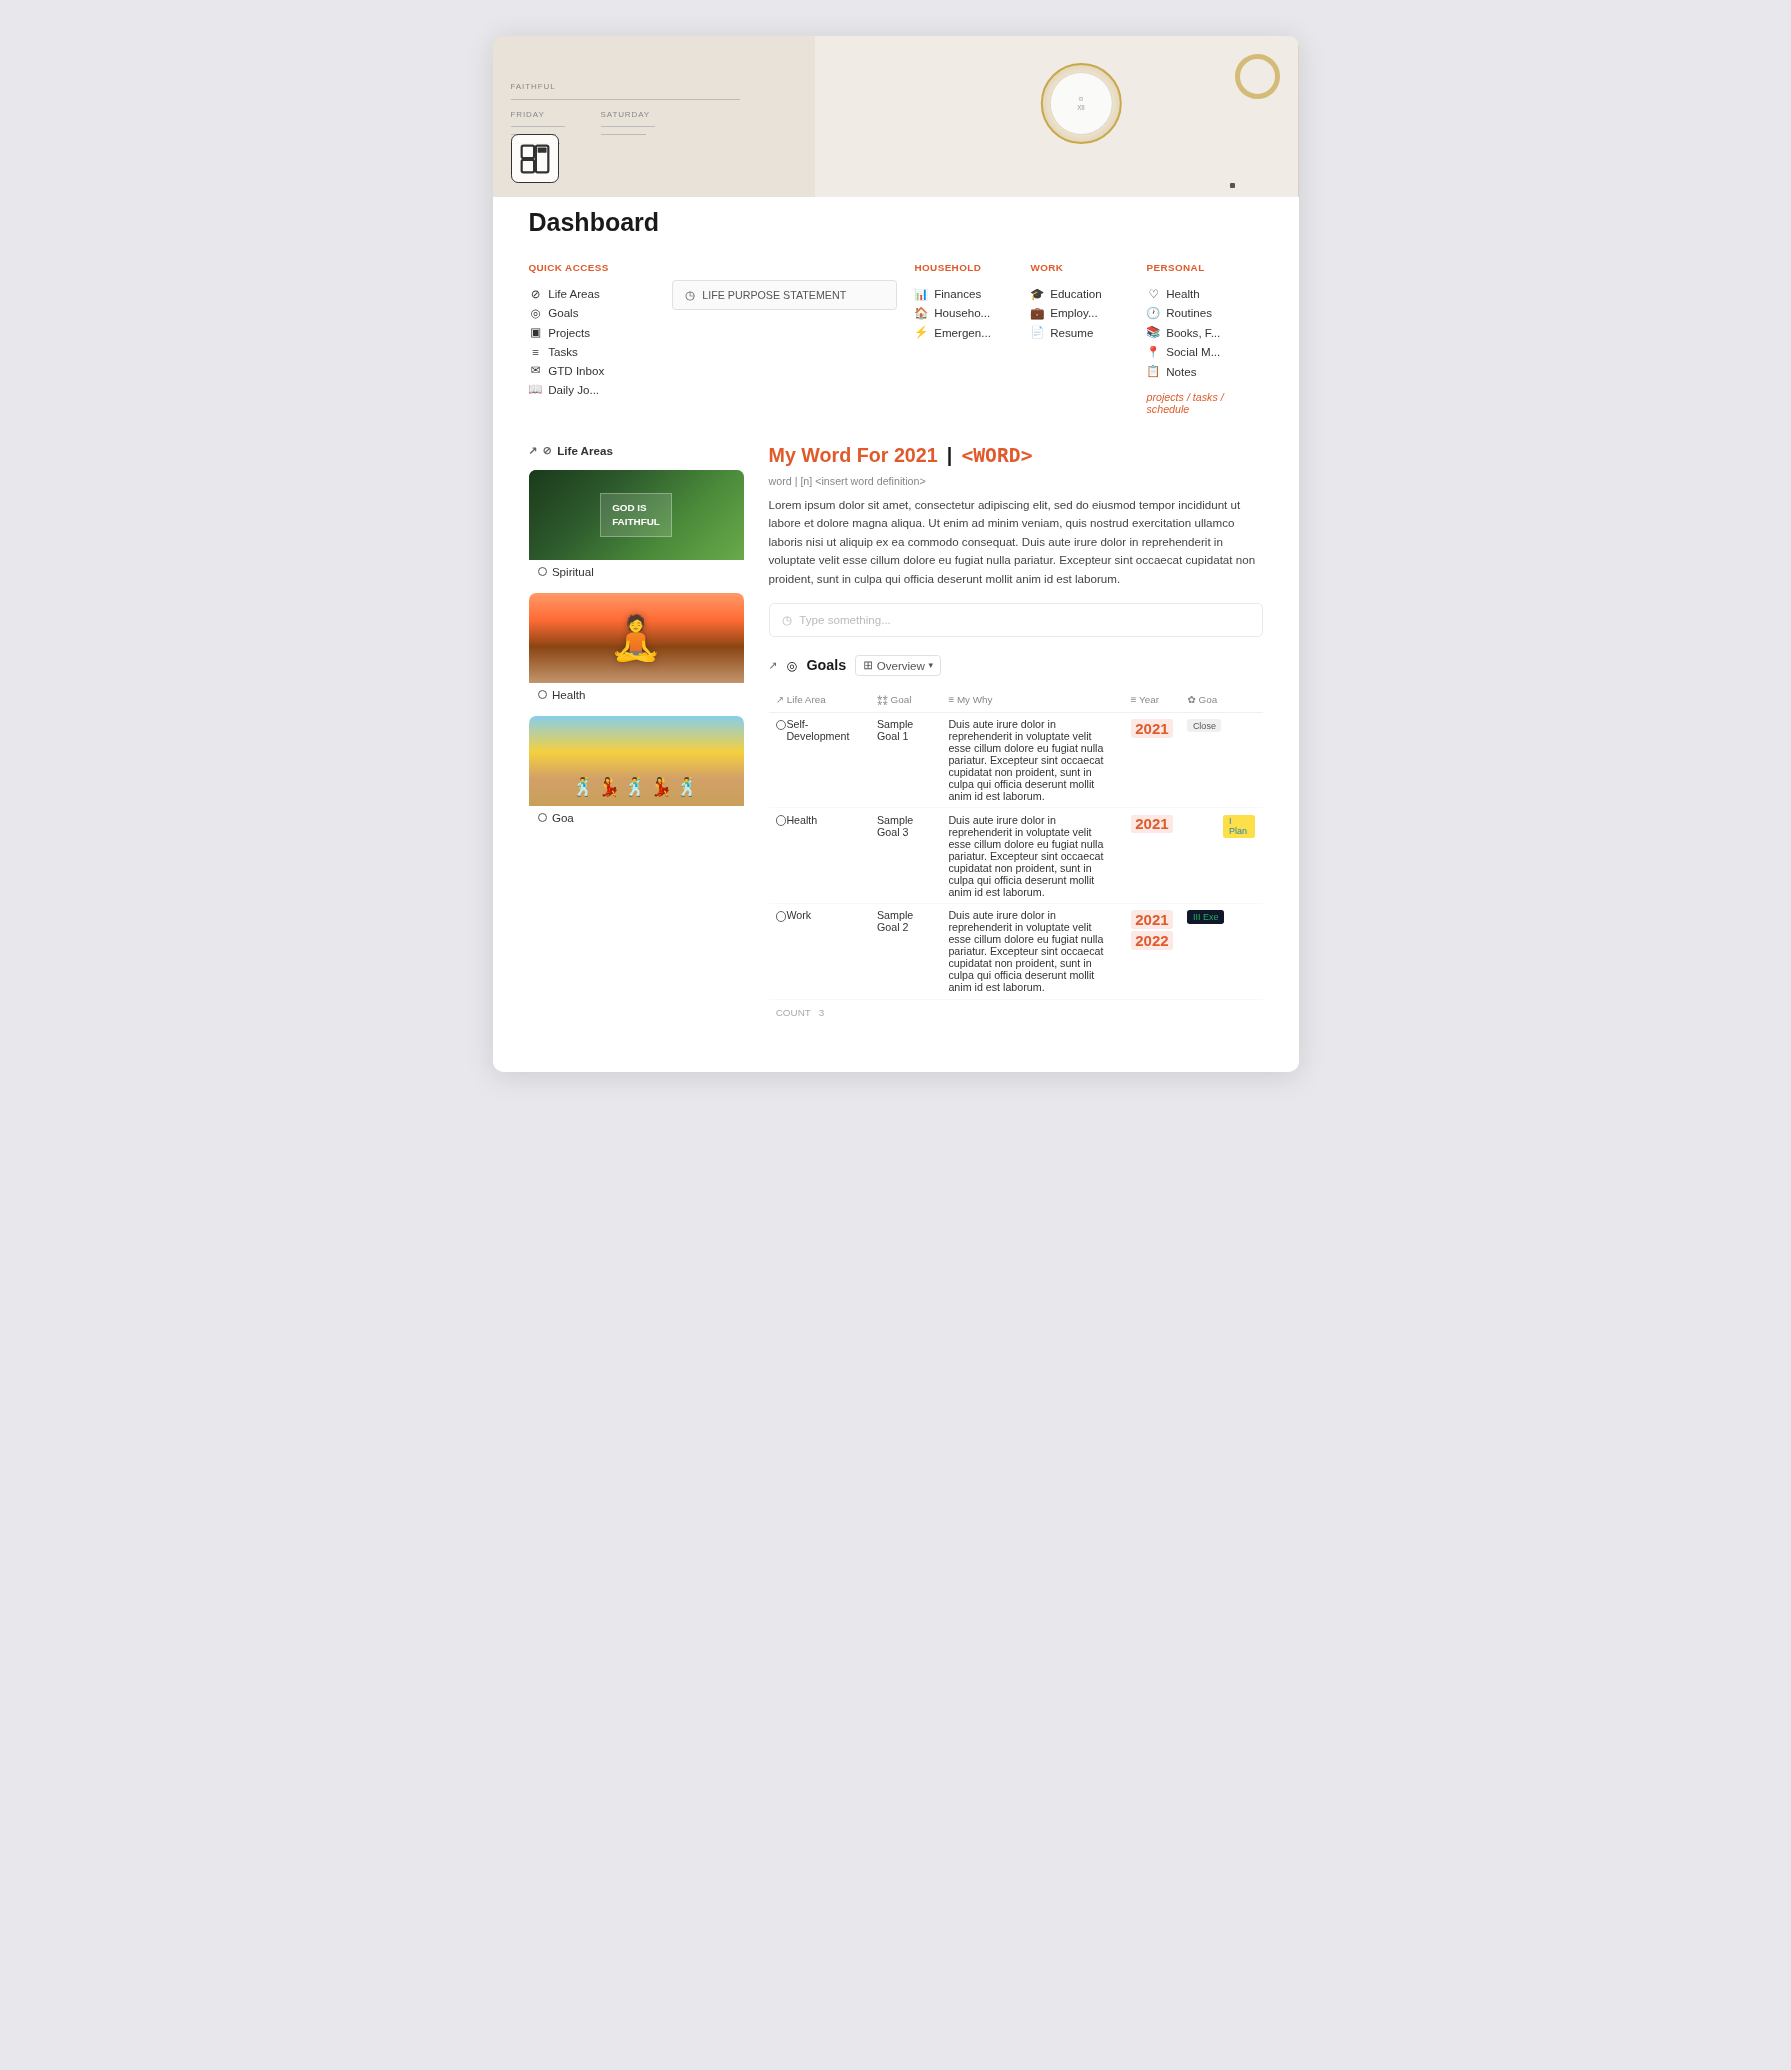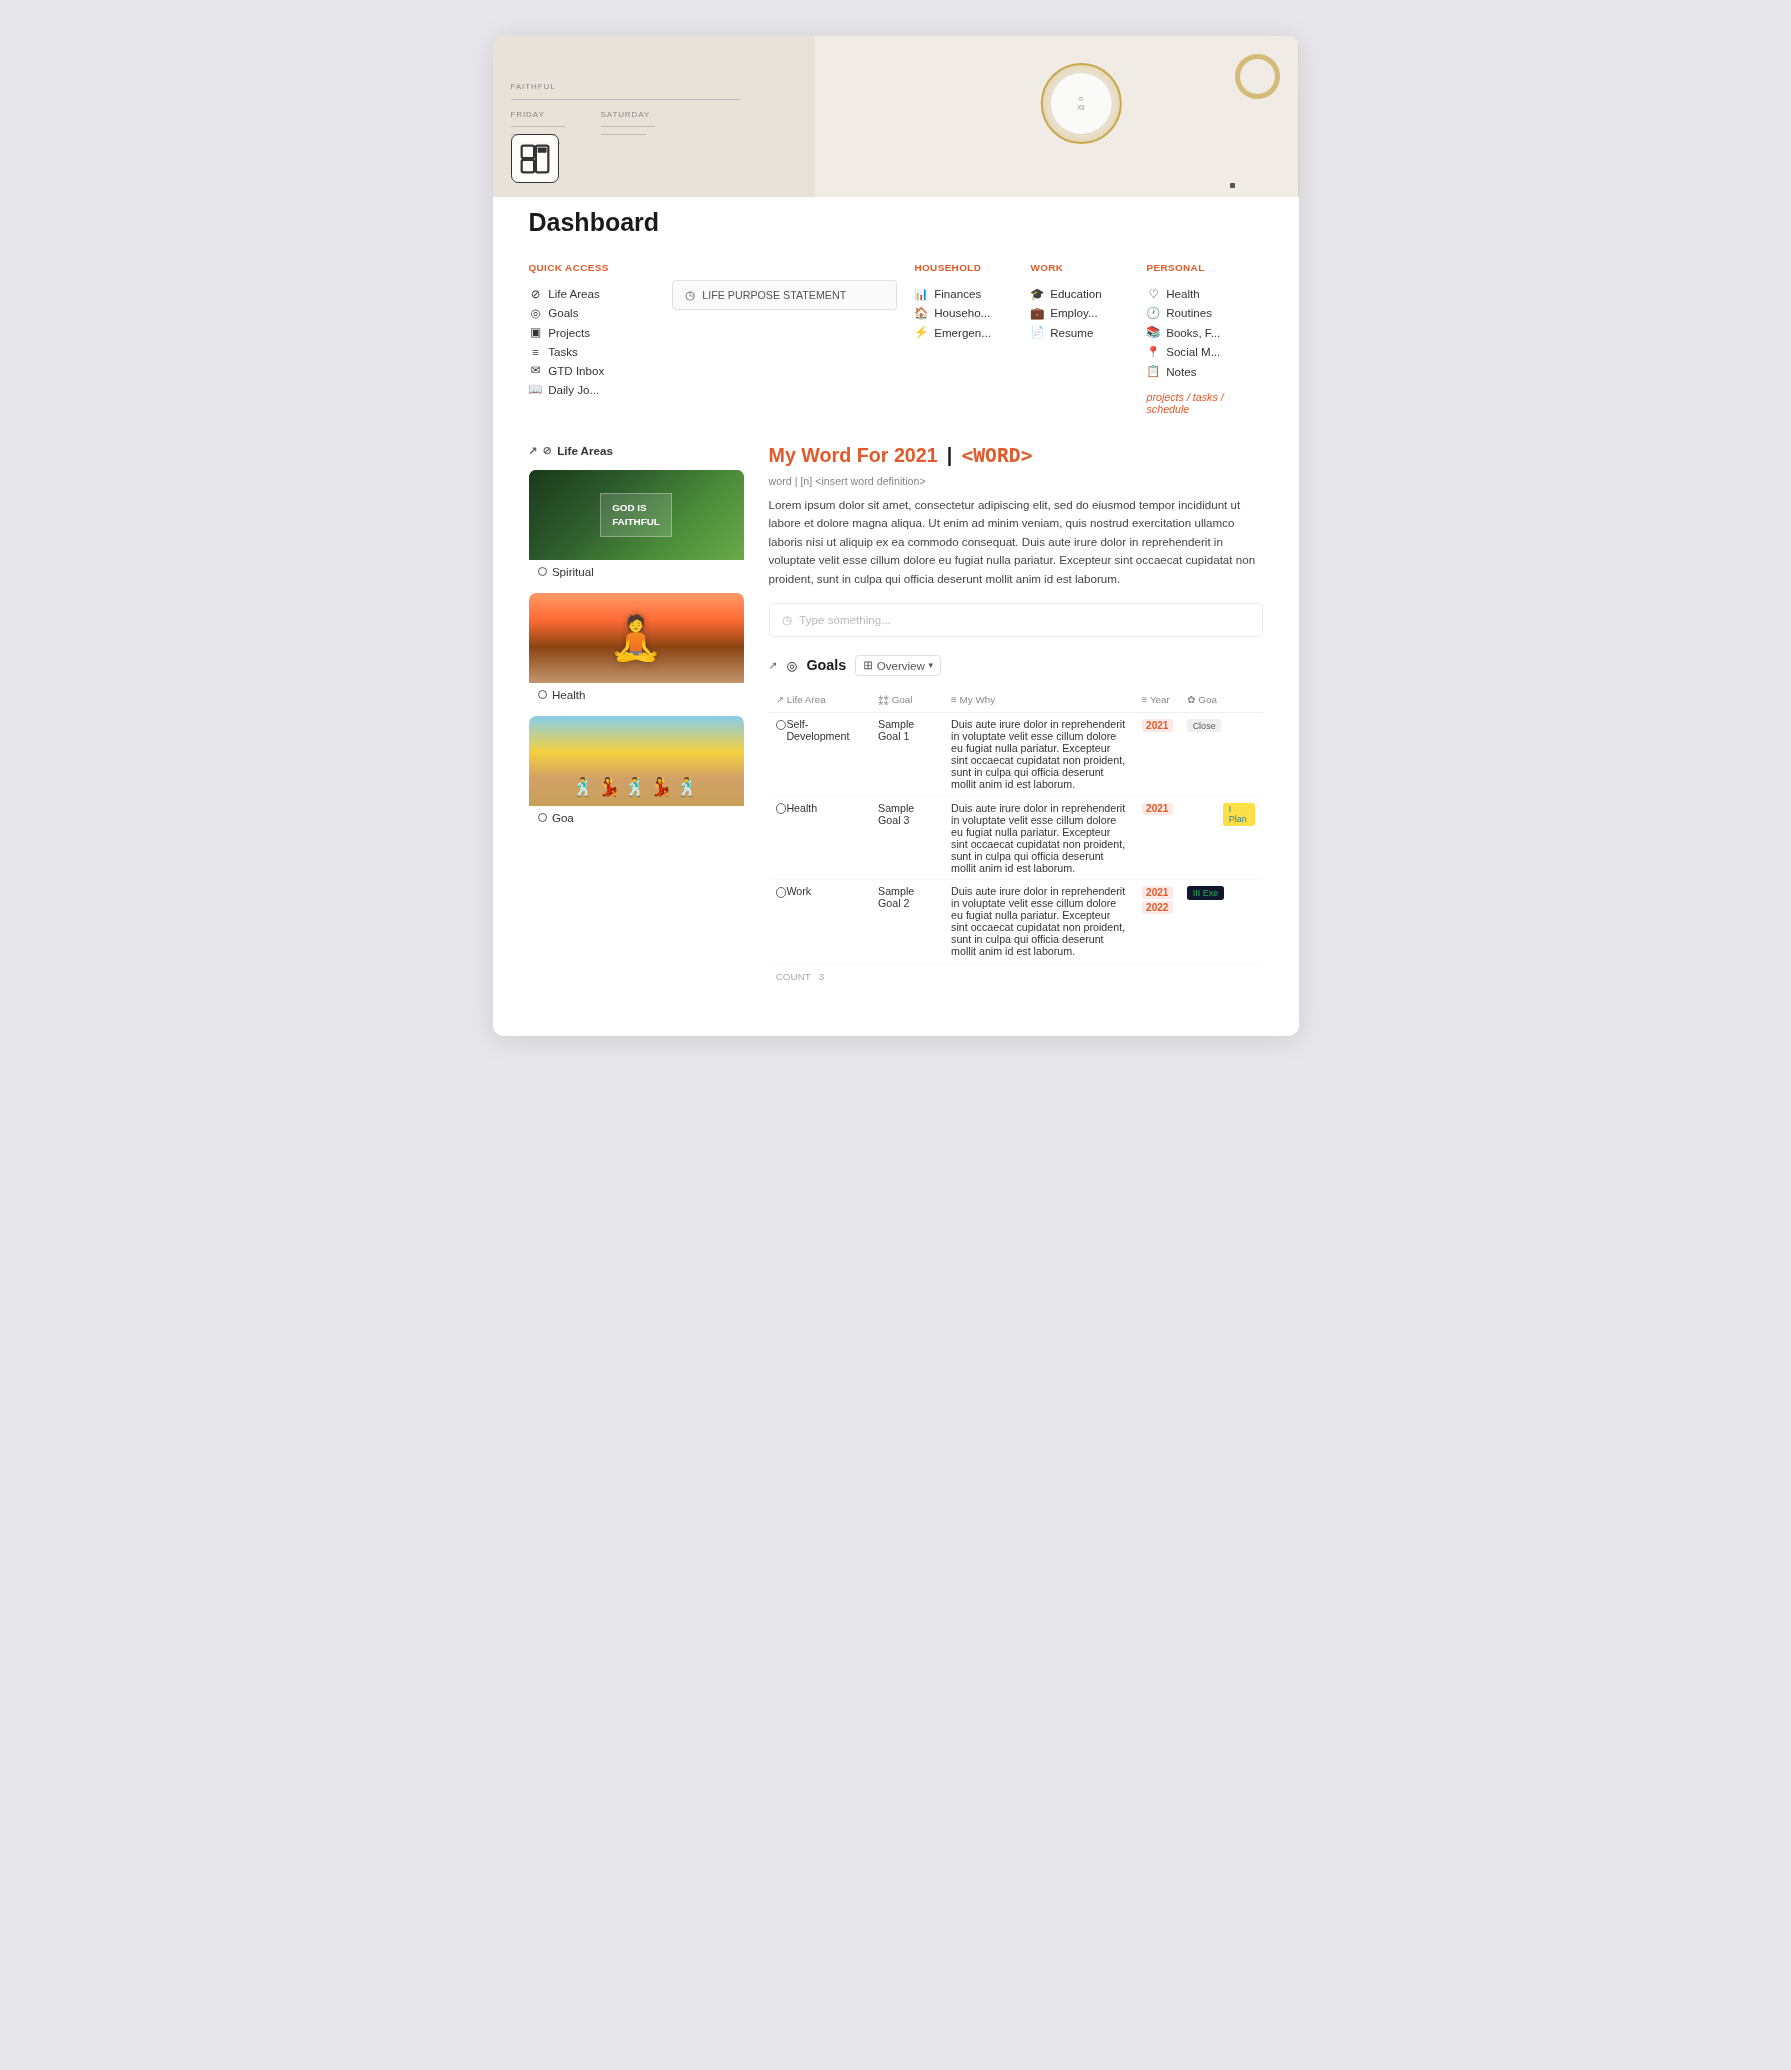--- a/index.html
+++ b/index.html
@@ -353,21 +353,21 @@
       height: 10.7px;
       border-radius: 50%;
       border: 1.3px solid #666;
       margin-top: 1.8px;
       flex-shrink: 0;
     }
     .year-badge {
       display: inline-block;
       background: #fce8e4;
       color: #e05a2b;
-      font-size: 10px;
+      font-size: 15px;
       padding: 0.9px 4.5px;
       border-radius: 2.7px;
       margin: 0.9px 0;
       font-weight: 600;
     }
     .status-badge {
       display: inline-block;
       font-size: 9px;
       padding: 1.8px 5.4px;
       border-radius: 2.7px;

